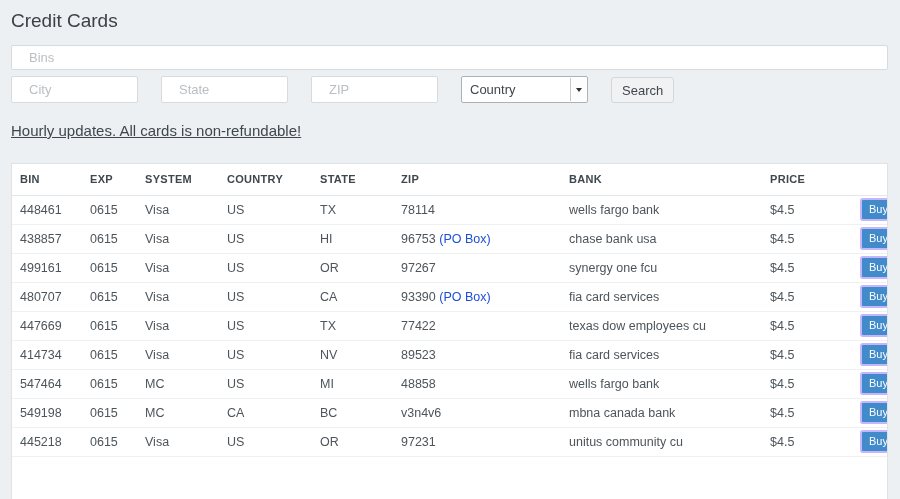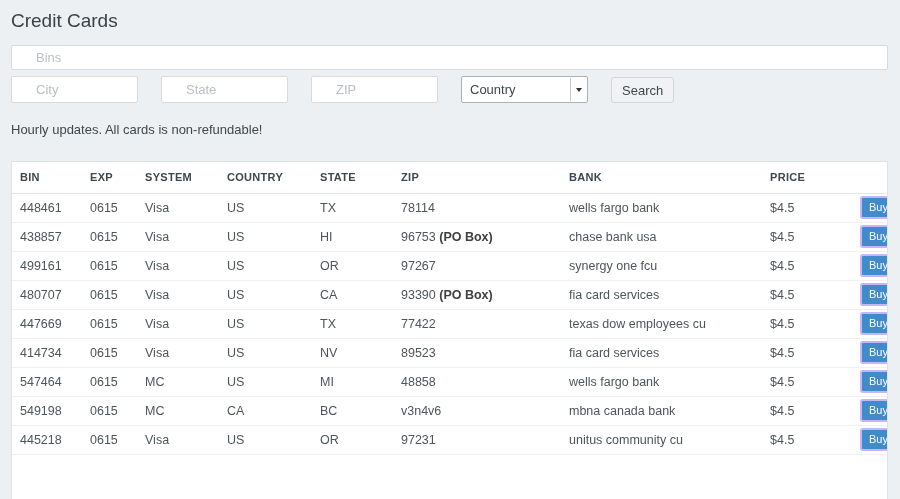--- a/index.html
+++ b/index.html
@@ -11,21 +11,21 @@
   }
   .page { padding: 0 12px 0 11px; }
 
   .page-title {
     margin: 10px 0 13px;
     font-size: 19px; font-weight: 500; color: #3a4248;
   }
 
   .input {
     height: 25px; border: 1px solid #d7dbde; border-radius: 2px;
-    padding: 0 24px; font-size: 13px; color: #444; background: #fff;
+    padding: 0 17px; font-size: 13px; color: #444; background: #fff;
     font-family: inherit; outline: none;
   }
   .input::placeholder { color: #b9bfc4; }
   .bins-input { display: block; width: 100%; margin-bottom: 6px; }
 
   .filter-row { display: flex; gap: 23px; align-items: flex-end; height: 27px; }
   .input-sm { width: 127px; flex: none; height: 27px; }
 
   .select {
     width: 127px; height: 27px; flex: none;
@@ -43,21 +43,21 @@
     border-left: 3.5px solid transparent; border-right: 3.5px solid transparent;
     border-top: 4.5px solid #2f2f2f;
   }
 
   .search-btn {
     height: 26px; padding: 0 10px; flex: none;
     background: #f1f2f3; border: 1px solid #d3d7da; border-radius: 3px;
     font-size: 13px; color: #3f474d; font-family: inherit; cursor: pointer;
   }
 
-  .notice { margin: 19px 0 0; font-size: 13px; color: #3f474d; }
+  .notice { margin: 19px 0 0; font-size: 15px; color: #3f474d; text-decoration: underline; }
 
   .panel {
     margin-top: 24px; background: #fff;
     border: 1px solid #dfe3e5; border-bottom: none;
     height: 345px; overflow: hidden;
   }
   table.cards-table {
     width: 100%; border-collapse: collapse; table-layout: fixed;
   }
   .c-bin { width: 70px; } .c-exp { width: 55px; } .c-system { width: 82px; }
@@ -67,21 +67,21 @@
   th {
     height: 31px; padding: 0 8px; text-align: left;
     font-size: 11px; font-weight: 700; letter-spacing: 0.3px;
     color: #3f474d; border-bottom: 1px solid #e4e7e9;
   }
   td {
     height: 29px; padding: 0 8px;
     font-size: 12.5px; color: #4d555b;
     border-bottom: 1px solid #eef0f2; white-space: nowrap; overflow: hidden;
   }
-  .note { color: #404040; font-weight: bold; }
+  .note { color: #1d4ed8; }
 
   .buy-btn {
     background: #428bca; border: 2px solid #c4b5fd; color: #fff;
     font-size: 11px; line-height: 1.3; padding: 2px 7px;
     border-radius: 3px; font-family: inherit; cursor: pointer; margin-left: 22px;
   }
 </style>
 </head>
 <body>
 

